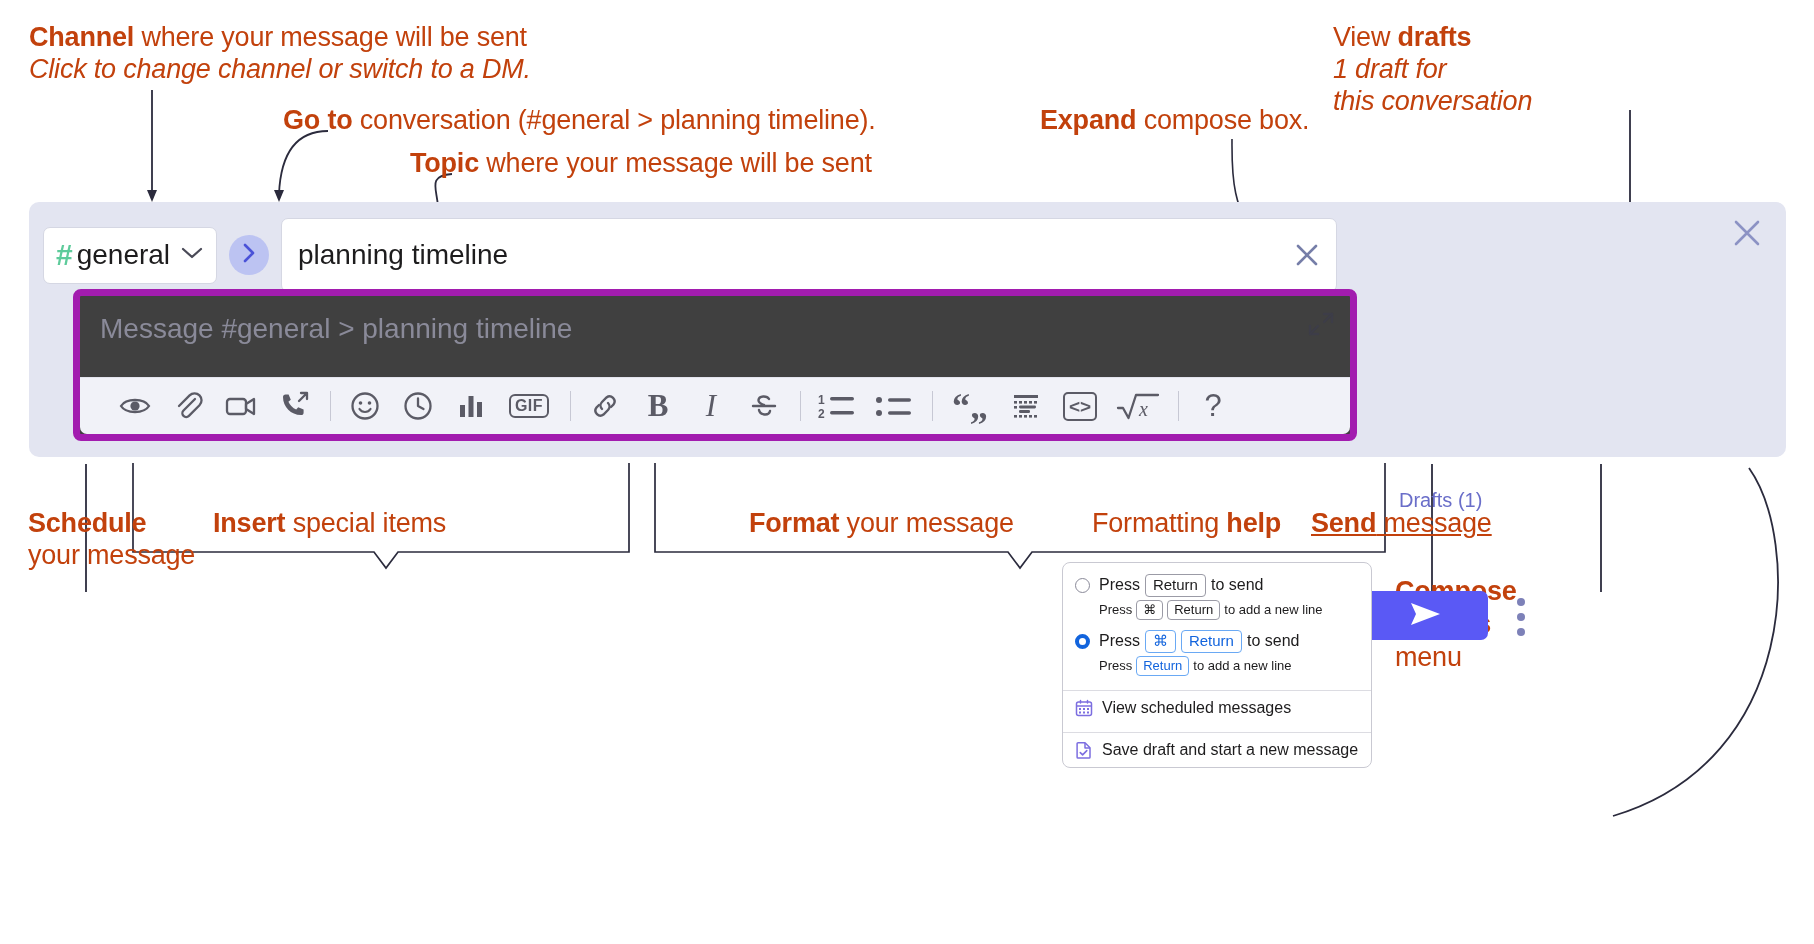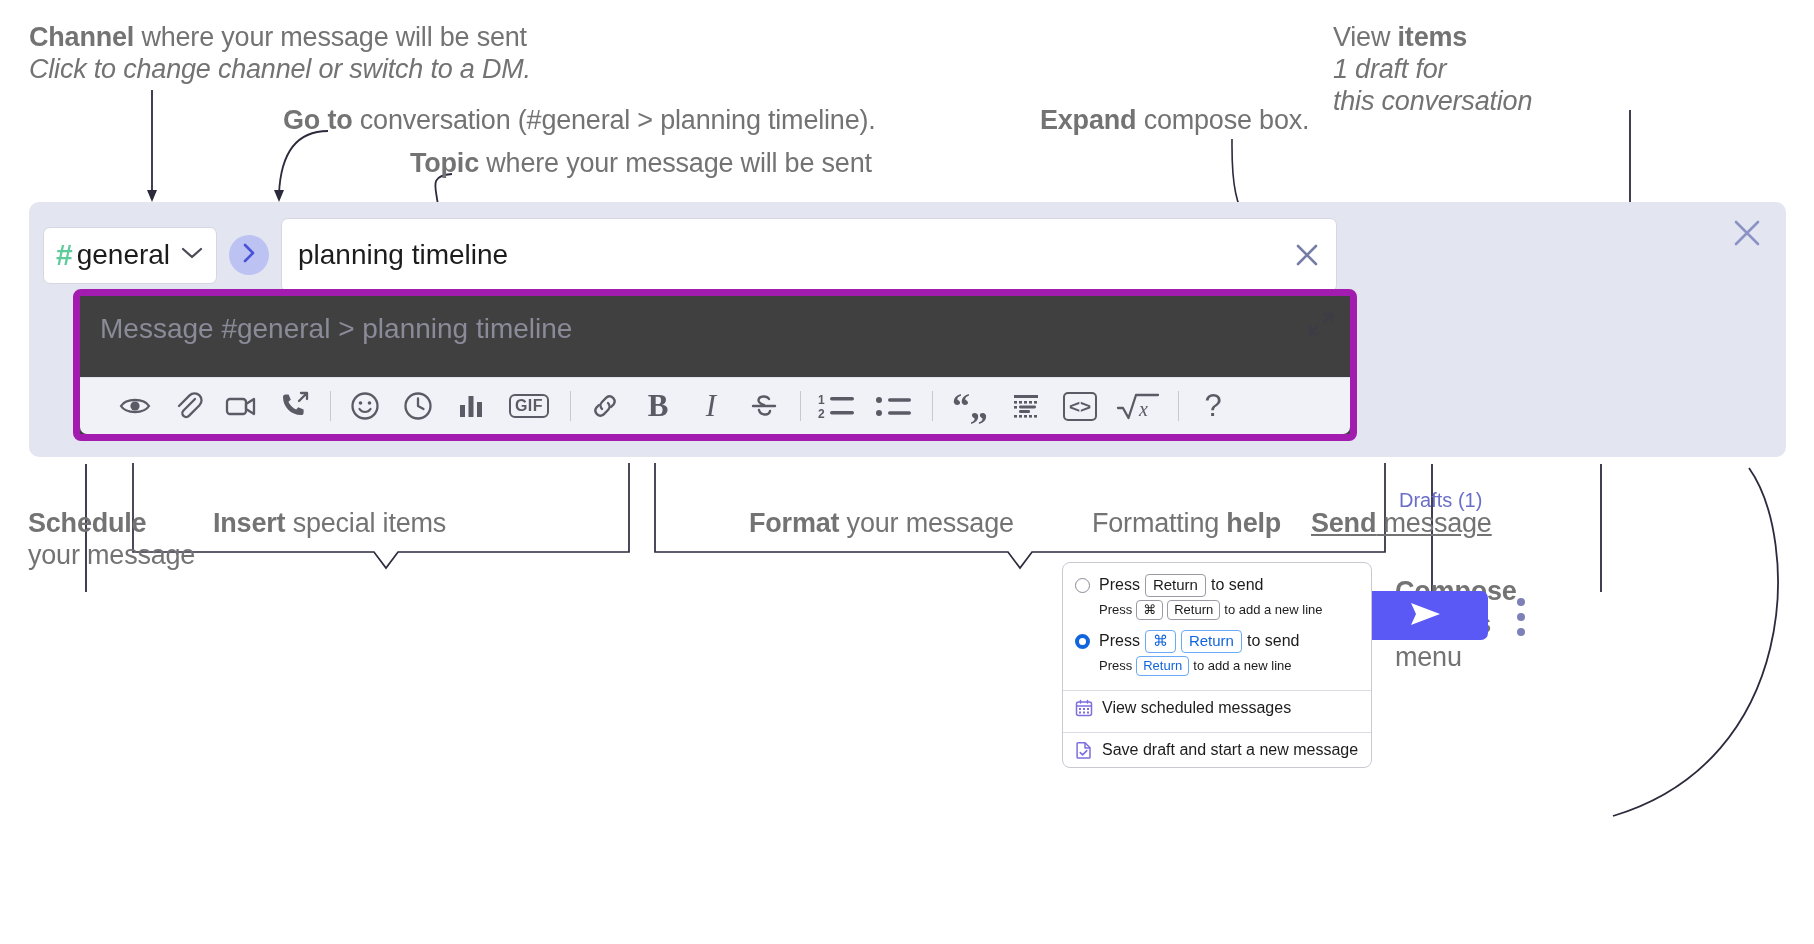--- a/index.html
+++ b/index.html
@@ -11,21 +11,21 @@
     position:relative;
     overflow:hidden;
   }
   .stage{position:absolute;left:0;top:0;width:1814px;height:944px;}
 
   
   .anno{
     position:absolute;
     font-size:27px;
     line-height:1.18;
-    color:#737373;
+    color:#c2410c;
     white-space:nowrap;
     letter-spacing:-0.2px;
   }
   .anno b{font-weight:bold;}
   .anno i{font-style:italic;}
   .anno .l2{display:block;}
 
   
   #compose-panel{
     position:absolute;
@@ -235,21 +235,21 @@
 
   <div class="anno" style="left:410px;top:148px;">
     <b>Topic</b><span> where your message will be sent</span>
   </div>
 
   <div class="anno" style="left:1040px;top:105px;">
     <b>Expand</b><span> compose box.</span>
   </div>
 
   <div class="anno" style="left:1333px;top:22px;">
-    <span><span>View </span><b>items</b></span>
+    <span><span>View </span><b>drafts</b></span>
     <span class="l2"><i>1 draft for</i></span>
     <span class="l2"><i>this conversation</i></span>
   </div>
 
   <div class="anno" style="left:28px;top:508px;">
     <span><b>Schedule</b></span>
     <span class="l2">your message</span>
   </div>
 
   <div class="anno" style="left:213px;top:508px;">

